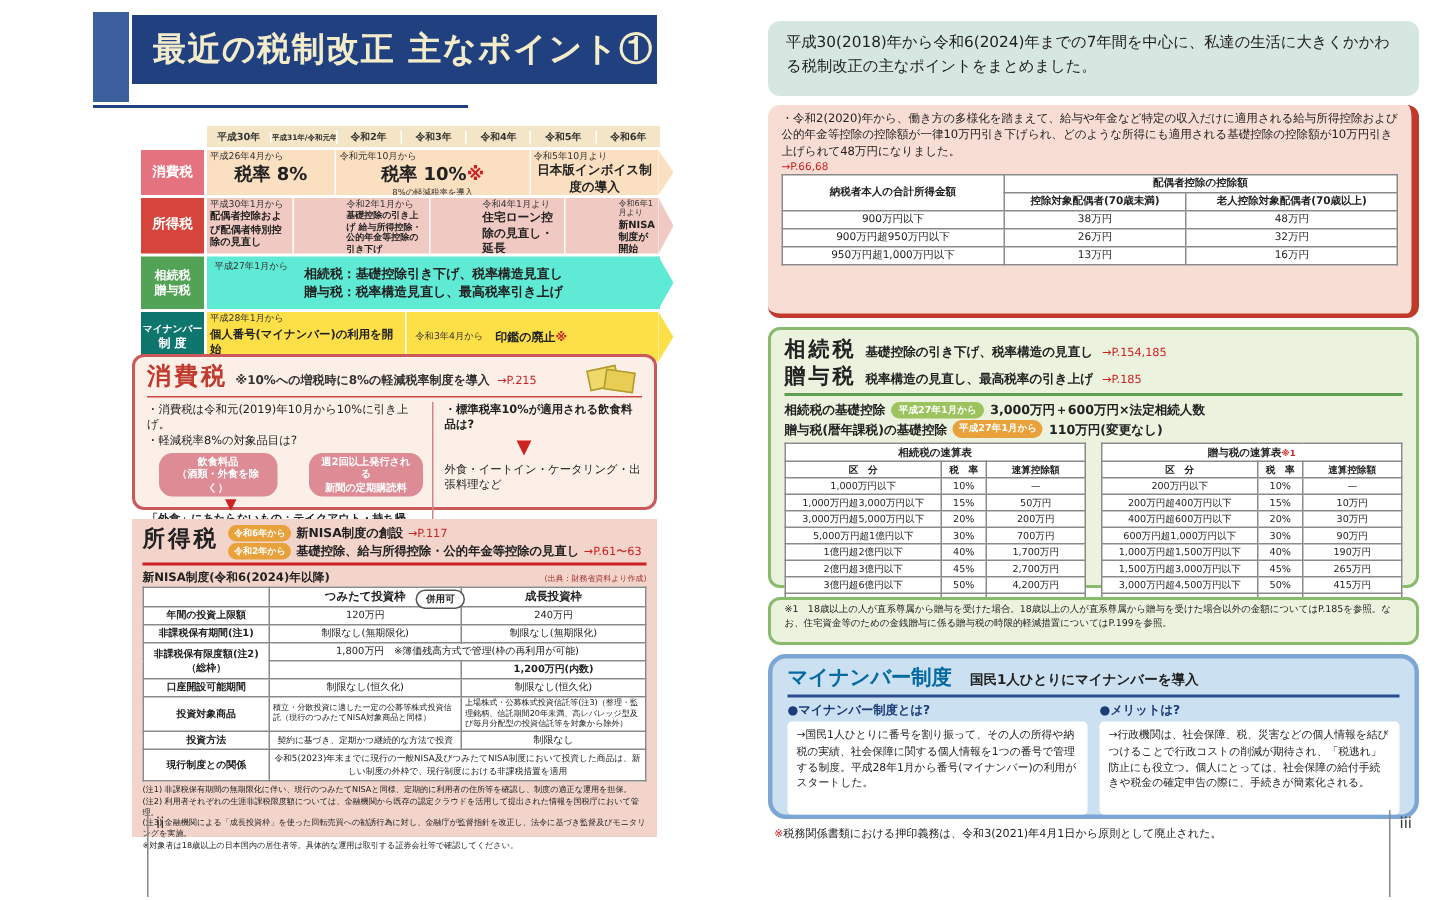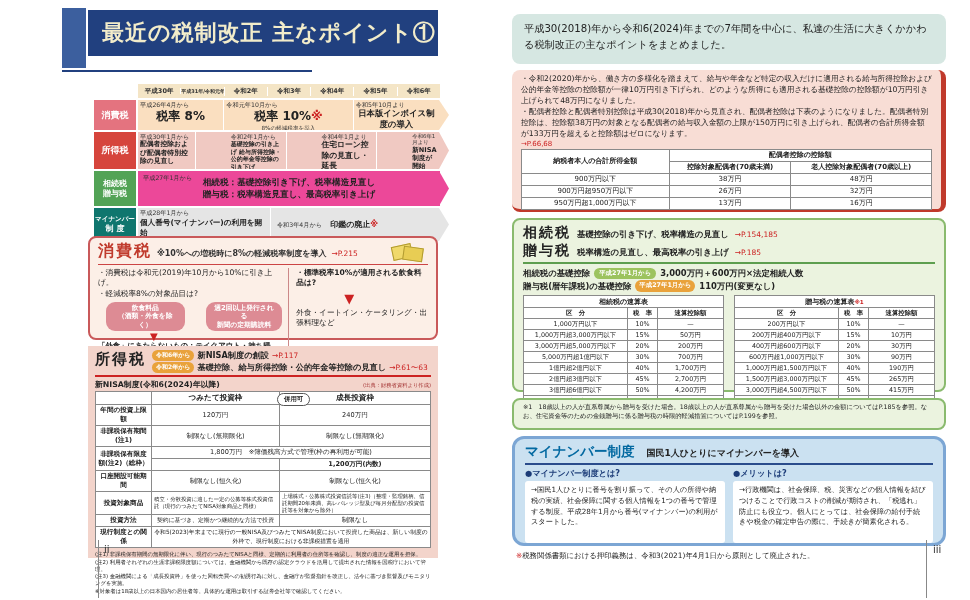--- a/index.html
+++ b/index.html
@@ -29,23 +29,23 @@
   .seg-date { font-size:6.2px; color:#333; line-height:1.2; }
   .seg-main { font-weight:bold; text-align:center; color:#222; }
   .seg-sub { font-size:5.6px; text-align:center; color:#333; }
   .arrow-tip { position:absolute; right:-9px; top:0; height:100%; width:10px;
     clip-path:polygon(0 0,100% 50%,0 100%); }
   .row-consumption { height:30px; } .row-consumption .tl-label { background:#e4737f; font-size:9px; }
   .row-consumption .tl-content, .row-consumption .arrow-tip { background:#fadfc0; }
   .row-income { height:37px; } .row-income .tl-label { background:#d6453c; font-size:9px; }
   .row-income .tl-content, .row-income .arrow-tip { background:#f0c9c2;gap:33px; }
   .row-inherit { height:35px; } .row-inherit .tl-label { background:#53a356; font-size:8px; }
-  .row-inherit .tl-content, .row-inherit .arrow-tip { background:#ec4899; }
+  .row-inherit .tl-content, .row-inherit .arrow-tip { background:#5eead4; }
   .row-mynum { height:33px; } .row-mynum .tl-label { background:#0f766e; font-size:6.5px; }
-  .row-mynum .tl-content, .row-mynum .arrow-tip { background:#e5e5e5; }
+  .row-mynum .tl-content, .row-mynum .arrow-tip { background:#fde047; }
   .red-mark { color:#cc2222; }
 
   
   .shohi-box { left:88px; top:236px; width:350px; height:104px; background:#fcefe7;
     border:2px solid #c9595a; border-radius:8px; padding:3px 8px; }
   .shohi-head { border-bottom:1px solid #cc4444; padding-bottom:2px; display:flex; align-items:baseline; gap:5px; }
   .shohi-title { font-family:"DejaVu Serif","Liberation Serif",serif; color:#c03b2d; font-size:16px; font-weight:bold; letter-spacing:2px; }
   .shohi-sub { font-size:8px; font-weight:bold; color:#333; }
   .ref { color:#cc2222; font-size:7.5px; font-weight:normal; white-space:nowrap; }
   .book-icon { position:absolute; right:10px; top:4px; width:36px; height:22px; }
@@ -68,21 +68,21 @@
   .head-lines { display:flex; flex-direction:column; gap:1px; justify-content:center; }
   .head-line { display:flex; align-items:center; gap:3px; }
   .orange-badge { background:#e9a23b; color:#fff; font-size:6px; font-weight:bold; border-radius:7px; padding:1px 4px; white-space:nowrap; }
   .head-line b { font-size:8.2px; }
   .tbl-caption { display:flex; justify-content:space-between; align-items:baseline; margin:2px 0 1px; }
   .tbl-caption .t { font-size:7.8px; font-weight:bold; }
   .tbl-caption .s { font-size:5.3px; color:#a33333; }
   .nisa-wrap { position:relative; }
   table.nisa { width:100%; border-collapse:collapse; background:#fff; }
   table.nisa th, table.nisa td { border:1px solid #8a8a8a; font-size:6.6px; text-align:center; padding:1px 2px; vertical-align:middle; }
-  table.nisa th.rl { width:56px; font-size:6.6px; font-weight:bold; background:#fff; }
+  table.nisa th.rl { width:84px; font-size:6.6px; font-weight:bold; background:#fff; }
   table.nisa td.c1 { width:128px; }
   table.nisa .hdr th { font-size:7.6px; font-weight:bold; height:13px; }
   table.nisa .tiny { font-size:5.4px; text-align:left; line-height:1.25; }
   .heiyo-pill { position:absolute; left:182px; top:2px; background:#fff; border:1px solid #555;
     border-radius:8px; font-size:6.4px; font-weight:bold; padding:1px 6px; z-index:2; }
   .nisa-notes { margin-top:3px; font-size:5.4px; line-height:1.35; color:#222; }
 
   .page-num { font-size:10px; color:#333; }
   .pn-line { width:1px; height:58px; background:#888; }
 
@@ -333,21 +333,20 @@
   </div>
 </div>
 
 <div class="abs pn-line" style="left:98px;top:540px"></div>
 <div class="abs page-num" style="left:104px;top:544px">ii</div>
 
 <div class="abs intro-box">平成30(2018)年から令和6(2024)年までの7年間を中心に、私達の生活に大きくかかわる税制改正の主なポイントをまとめました。</div>
 
 <div class="abs income-box">
   <p>・令和2(2020)年から、働き方の多様化を踏まえて、給与や年金など特定の収入だけに適用される給与所得控除および公的年金等控除の控除額が一律10万円引き下げられ、どのような所得にも適用される基礎控除の控除額が10万円引き上げられて48万円になりました。</p>
-  <p>・配偶者控除と配偶者特別控除は平成30(2018)年から見直され、配偶者控除は下表のようになりました。配偶者特別控除は、控除額38万円の対象となる配偶者の給与収入金額の上限が150万円に引き上げられ、配偶者の合計所得金額が133万円を超えると控除額はゼロになります。</p>
   <div class="ref" style="font-size:7px">→P.66,68</div>
   <div class="spouse-wrap">
     <table class="mini spouse">
       <tbody>
           <tr>
         <th class="hl" rowspan="2">納税者本人の合計所得金額</th>
         <th colspan="2">配偶者控除の控除額</th>
       </tr>
       <tr>
         <th>控除対象配偶者(70歳未満)</th>

